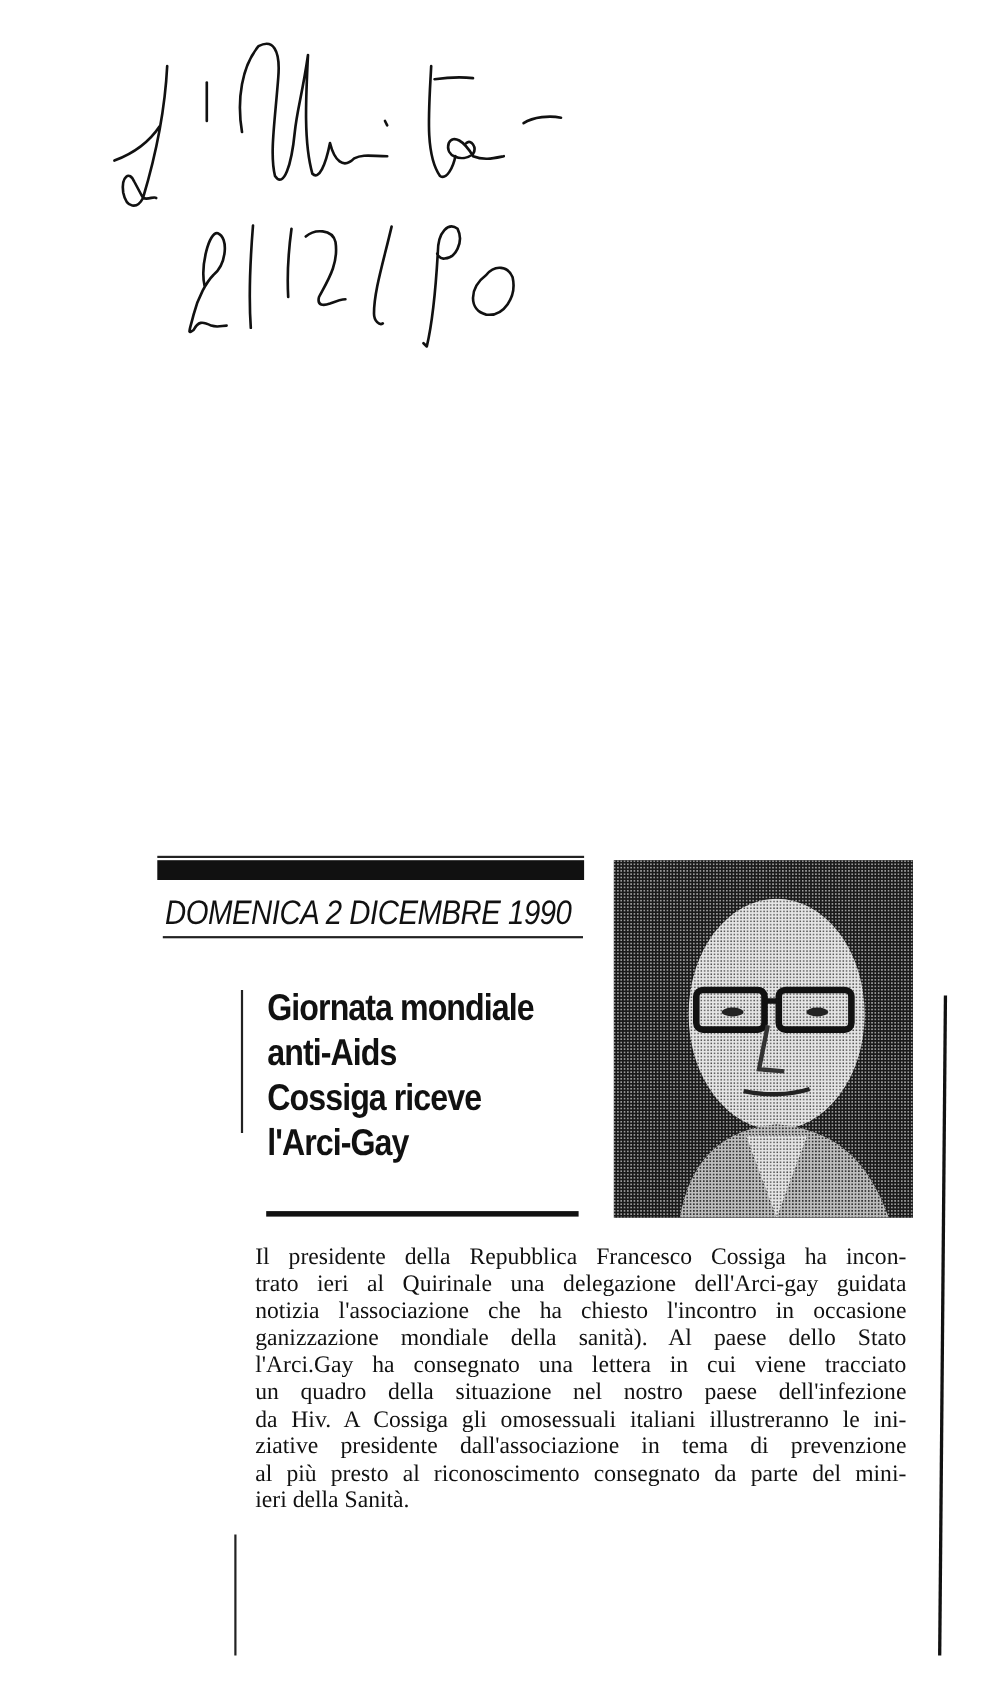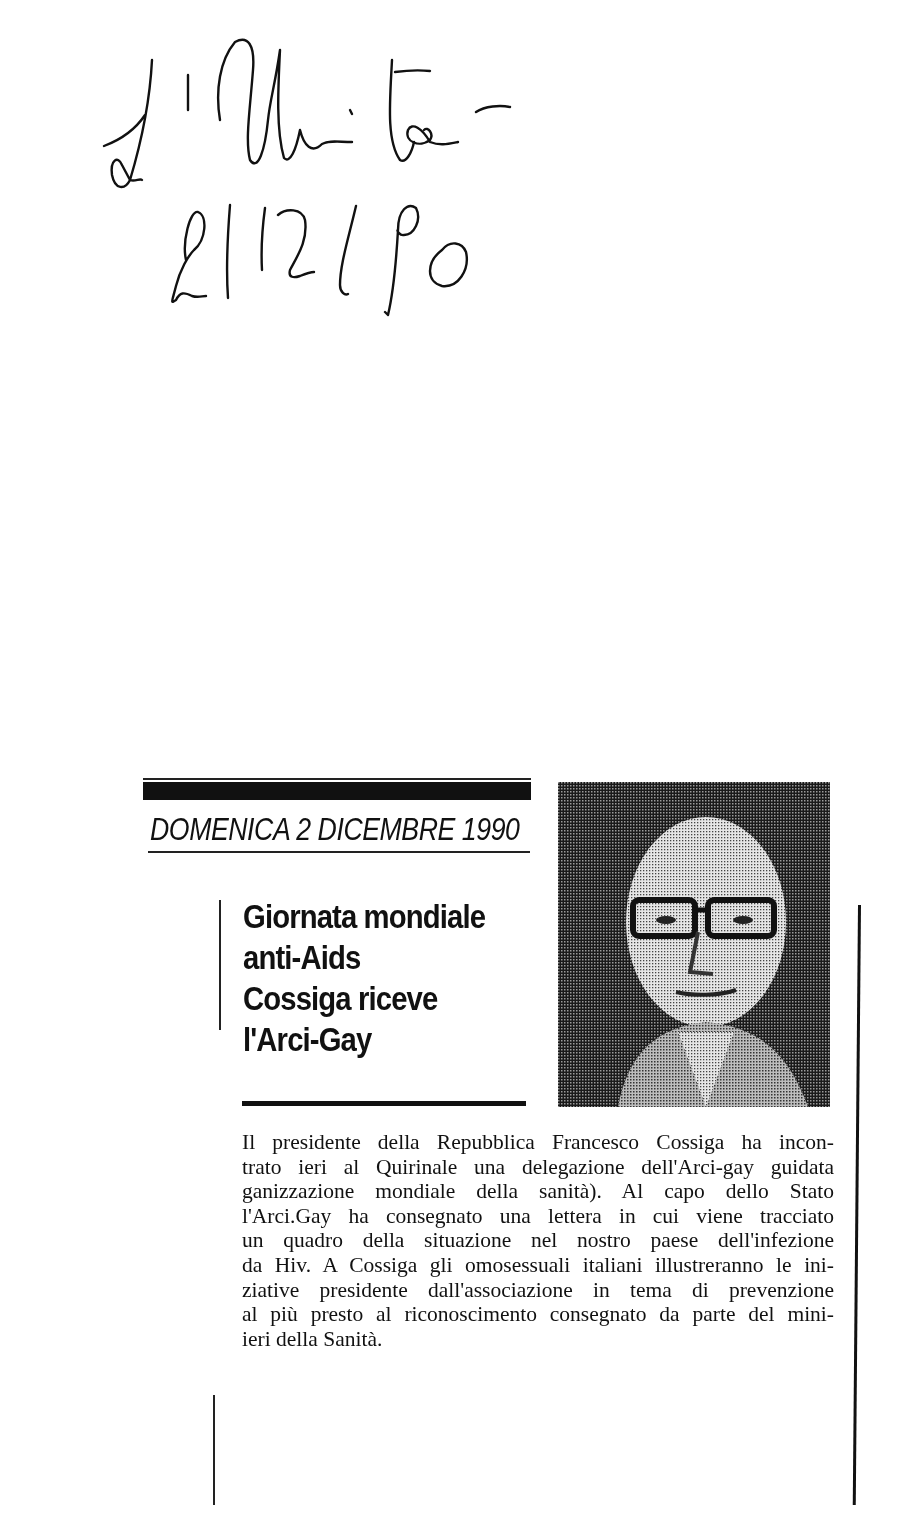--- a/index.html
+++ b/index.html
@@ -32,21 +32,21 @@
     }
     .headline div { white-space: nowrap; }
     .headline-bottom-rule { left: 242px; top: 1101px; width: 284px; height: 5px; background: #111; }
 
     
     .photo { left: 558px; top: 782px; width: 272px; height: 325px; background: #222; overflow: hidden; }
     .photo svg { width: 100%; height: 100%; display: block; }
 
     
     .body-text {
-      left: 242px; top: 1130px; width: 592px;
+      left: 232px; top: 1130px; width: 592px;
       font-family: "Liberation Serif", serif; font-size: 21.5px; line-height: 24.6px;
       text-align: justify; color: #111;
     }
     .body-text .line { display: block; white-space: nowrap; text-align-last: justify; }
     .body-text .line.last { text-align-last: left; }
 
     .left-rule { left: 213px; top: 1395px; width: 2px; height: 110px; background: #222; }
     .right-rule { left: 858px; top: 905px; width: 3px; height: 600px; background: #111; transform: rotate(0.5deg); transform-origin: top; }
   </style>
 </head>
@@ -127,21 +127,22 @@
     <ellipse cx="185" cy="138" rx="10" ry="4" fill="#222"></ellipse>
 
     <path d="M140 150 L132 190 L155 192" fill="none" stroke="#333" stroke-width="4"></path>
     <path d="M118 210 C135 214 160 214 178 208" fill="none" stroke="#222" stroke-width="4"></path>
   </svg>
 </div>
 
 <div class="abs body-text">
   <span class="line">Il presidente della Repubblica Francesco Cossiga ha incon-</span>
   <span class="line">trato ieri al Quirinale una delegazione dell'Arci-gay guidata</span>
-  <span class="line">ganizzazione mondiale della sanità). Al capo dello Stato</span>
+  <span class="line">notizia l'associazione che ha chiesto l'incontro in occasione</span>
+  <span class="line">ganizzazione mondiale della sanità). Al paese dello Stato</span>
   <span class="line">l'Arci.Gay ha consegnato una lettera in cui viene tracciato</span>
   <span class="line">un quadro della situazione nel nostro paese dell'infezione</span>
   <span class="line">da Hiv. A Cossiga gli omosessuali italiani illustreranno le ini-</span>
   <span class="line">ziative presidente dall'associazione in tema di prevenzione</span>
   <span class="line">al più presto al riconoscimento consegnato da parte del mini-</span>
   <span class="line last">ieri della Sanità.</span>
 </div>
 
 <div class="abs left-rule"></div>
 <div class="abs right-rule"></div>

